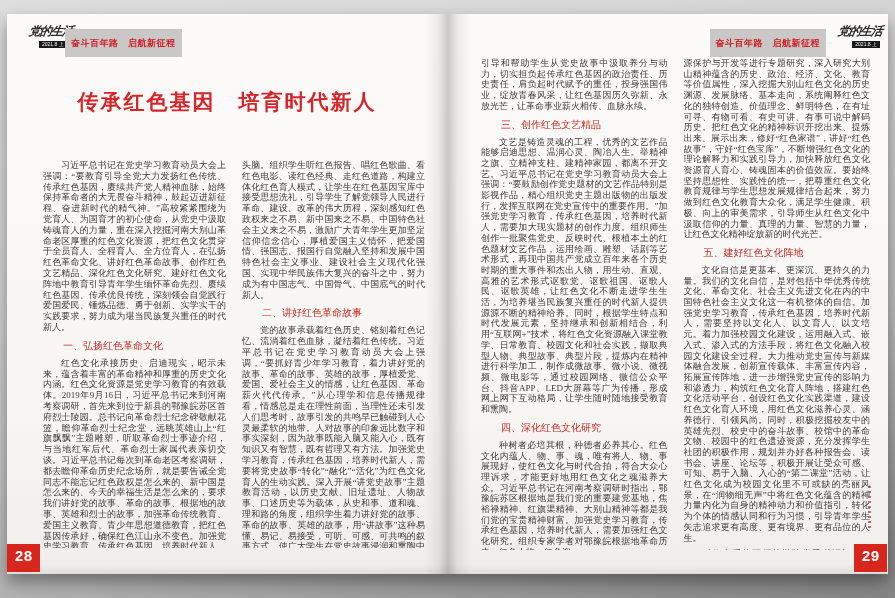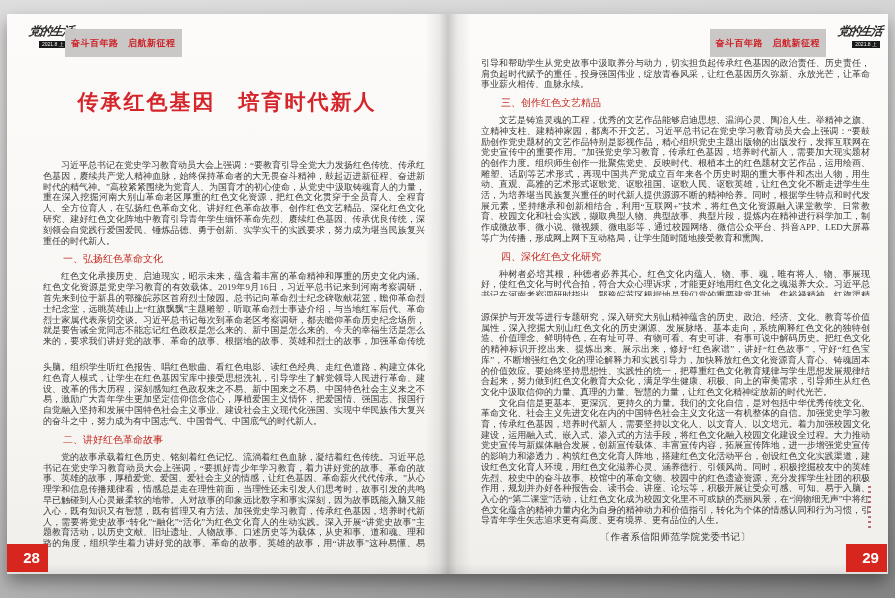--- a/index.html
+++ b/index.html
@@ -29,35 +29,35 @@
     font-size:9px;letter-spacing:0.5px;text-align:center;padding:4px 6px;white-space:nowrap;}
   .banner.banner-left{left:58px;}
   .banner.banner-right{right:62px;}
   
   .title{position:absolute;left:0;top:74px;width:100%;margin:0;text-align:center;
     font-family:"Liberation Sans","DejaVu Sans",sans-serif;font-weight:bold;
     font-size:21px;letter-spacing:2px;color:#d5252b;}
   .author{position:absolute;left:0;top:120px;width:100%;text-align:center;
     font-size:10px;color:#2e2e2e;letter-spacing:2px;}
   
-  .cols{position:absolute;display:flex;gap:16px;overflow:hidden;flex-direction:column;}
+  .cols{position:absolute;display:flex;gap:16px;overflow:hidden;}
   .left-cols{left:36px;top:146px;width:382px;height:388px;}
   .right-cols{left:34px;top:44px;width:389px;height:492px;}
   .col{flex:1;overflow:hidden;}
   .para{font-size:9px;color:#3a3a3a;text-align:justify;margin:0;}
   .left-cols .para{line-height:10.8px;}
   .right-cols .para{line-height:10.7px;}
   .para.indent{text-indent:2em;}
   .subhead{font-family:"Liberation Sans","DejaVu Sans",sans-serif;font-weight:normal;
     font-size:10px;color:#c3261f;margin:6px 0 5px 0;text-indent:2em;}
   .attribution{font-size:9.5px;color:#333;text-align:center;margin-top:5px;letter-spacing:0.5px;}
   
   .pagenum{position:absolute;top:530px;width:33px;height:28px;background:#d6261d;
-    color:#ffffff;font-family:Liberation Sans, sans-serif;font-weight:bold;
-    font-size:15px;line-height:28px;text-align:center;z-index:6;padding-left:8px;}
+    color:#ffffff;font-family:Liberation Mono, monospace;font-weight:bold;
+    font-size:15px;line-height:28px;text-align:center;z-index:6;}
   .pagenum.left-num{left:0;}
   .pagenum.right-num{right:1px;}
   
   .margin-marks{position:absolute;left:421px;top:472px;width:3px;height:42px;
     background:repeating-linear-gradient(to bottom,#a15252 0 2px,rgba(0,0,0,0) 2px 5px);opacity:0.8;}
   
   .page::after{content:"";position:absolute;left:0;bottom:0;width:100%;height:10px;
     background:linear-gradient(to bottom,rgba(0,0,0,0) 0%,rgba(0,0,0,0.07) 100%);pointer-events:none;}
 </style>
 </head>
@@ -101,20 +101,21 @@
       <div class="cols right-cols">
         <div class="col">
             <div class="para">引导和帮助学生从党史故事中汲取养分与动力，切实担负起传承红色基因的政治责任、历史责任，肩负起时代赋予的重任，投身强国伟业，绽放青春风采，让红色基因历久弥新、永放光芒，让革命事业薪火相传、血脉永续。</div>
             <div class="subhead">三、创作红色文艺精品</div>
             <div class="para indent">文艺是铸造灵魂的工程，优秀的文艺作品能够启迪思想、温润心灵、陶冶人生。举精神之旗、立精神支柱、建精神家园，都离不开文艺。习近平总书记在党史学习教育动员大会上强调：“要鼓励创作党史题材的文艺作品特别是影视作品，精心组织党史主题出版物的出版发行，发挥互联网在党史宣传中的重要作用。”加强党史学习教育，传承红色基因，培养时代新人，需要加大现实题材的创作力度。组织师生创作一批聚焦党史、反映时代、根植本土的红色题材文艺作品，运用绘画、雕塑、话剧等艺术形式，再现中国共产党成立百年来各个历史时期的重大事件和杰出人物，用生动、直观、高雅的艺术形式讴歌党、讴歌祖国、讴歌人民、讴歌英雄，让红色文化不断走进学生生活，为培养堪当民族复兴重任的时代新人提供源源不断的精神给养。同时，根据学生特点和时代发展元素，坚持继承和创新相结合，利用“互联网+”技术，将红色文化资源融入课堂教学、日常教育、校园文化和社会实践，撷取典型人物、典型故事、典型片段，提炼内在精神进行科学加工，制作成微故事、微小说、微视频、微电影等，通过校园网络、微信公众平台、抖音APP、LED大屏幕等广为传播，形成网上网下互动格局，让学生随时随地接受教育和熏陶。</div>
             <div class="subhead">四、深化红色文化研究</div>
             <div class="para indent">种树者必培其根，种德者必养其心。红色文化内蕴人、物、事、魂，唯有将人、物、事展现好，使红色文化与时代合拍，符合大众心理诉求，才能更好地用红色文化之魂滋养大众。习近平总书记在河南考察调研时指出，鄂豫皖苏区根据地是我们党的重要建党基地，焦裕禄精神、红旗渠精神、大别山精神等都是我们党的宝贵精神财富。加强党史学习教育，传承红色基因，培养时代新人，需要加强红色文化研究。组织专家学者对鄂豫皖根据地革命历史、红色人物、红色资</div>
           </div>
         <div class="col">
             <div class="para">源保护与开发等进行专题研究，深入研究大别山精神蕴含的历史、政治、经济、文化、教育等价值属性，深入挖掘大别山红色文化的历史渊源、发展脉络、基本走向，系统阐释红色文化的独特创造、价值理念、鲜明特色，在有址可寻、有物可看、有史可讲、有事可说中解码历史。把红色文化的精神标识开挖出来、提炼出来、展示出来，修好“红色家谱”，讲好“红色故事”，守好“红色宝库”，不断增强红色文化的理论解释力和实践引导力，加快释放红色文化资源育人育心、铸魂固本的价值效应。要始终坚持思想性、实践性的统一，把尊重红色文化教育规律与学生思想发展规律结合起来，努力做到红色文化教育大众化，满足学生健康、积极、向上的审美需求，引导师生从红色文化中汲取信仰的力量、真理的力量、智慧的力量，让红色文化精神绽放新的时代光芒。</div>
+            <div class="subhead">五、建好红色文化阵地</div>
             <div class="para indent">文化自信是更基本、更深沉、更持久的力量。我们的文化自信，是对包括中华优秀传统文化、革命文化、社会主义先进文化在内的中国特色社会主义文化这一有机整体的自信。加强党史学习教育，传承红色基因，培养时代新人，需要坚持以文化人、以文育人、以文培元。着力加强校园文化建设，运用融入式、嵌入式、渗入式的方法手段，将红色文化融入校园文化建设全过程。大力推动党史宣传与新媒体融合发展，创新宣传载体、丰富宣传内容，拓展宣传阵地，进一步增强党史宣传的影响力和渗透力，构筑红色文化育人阵地，搭建红色文化活动平台，创设红色文化实践渠道，建设红色文化育人环境，用红色文化滋养心灵、涵养德行、引领风尚。同时，积极挖掘校友中的英雄先烈、校史中的奋斗故事、校馆中的革命文物、校园中的红色遗迹资源，充分发挥学生社团的积极作用，规划并办好各种报告会、读书会、讲座、论坛等，积极开展让受众可感、可知、易于入脑、入心的“第二课堂”活动，让红色文化成为校园文化里不可或缺的亮丽风景，在“润物细无声”中将红色文化蕴含的精神力量内化为自身的精神动力和价值指引，转化为个体的情感认同和行为习惯，引导青年学生矢志追求更有高度、更有境界、更有品位的人生。</div>
             <div class="attribution">〔作者系信阳师范学院党委书记〕</div>
           </div>
       </div>
 
       <div class="margin-marks"></div>
       <div class="pagenum right-num">29</div>
     </div>
 
     <div class="gutter"></div>

